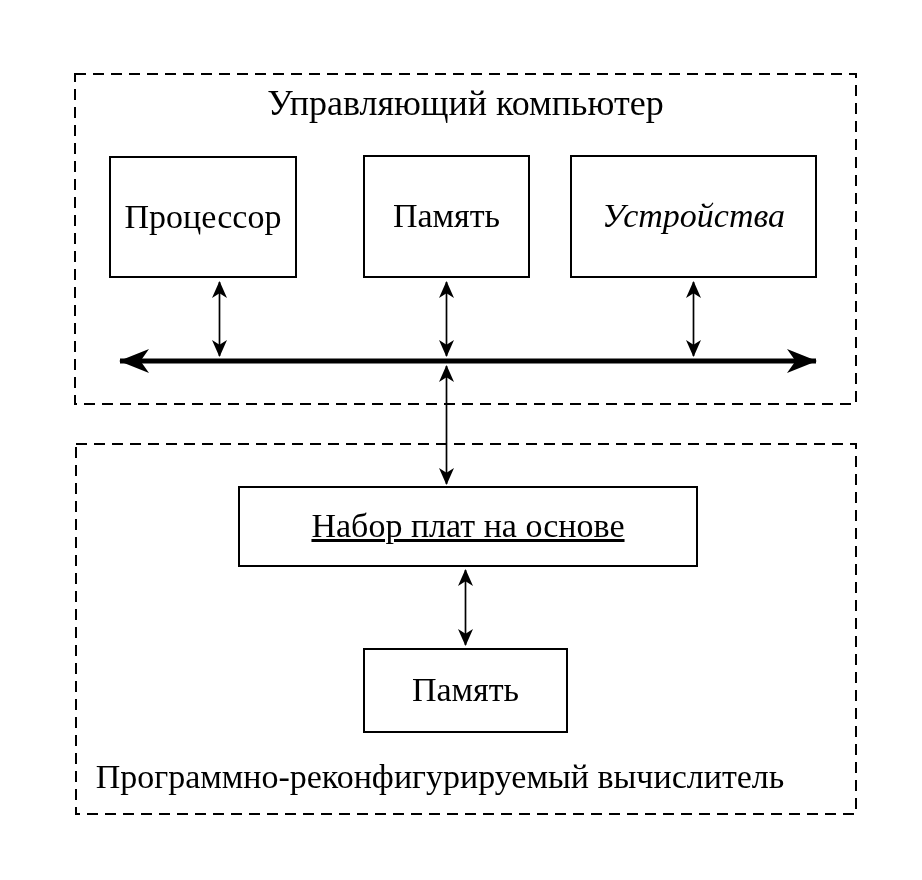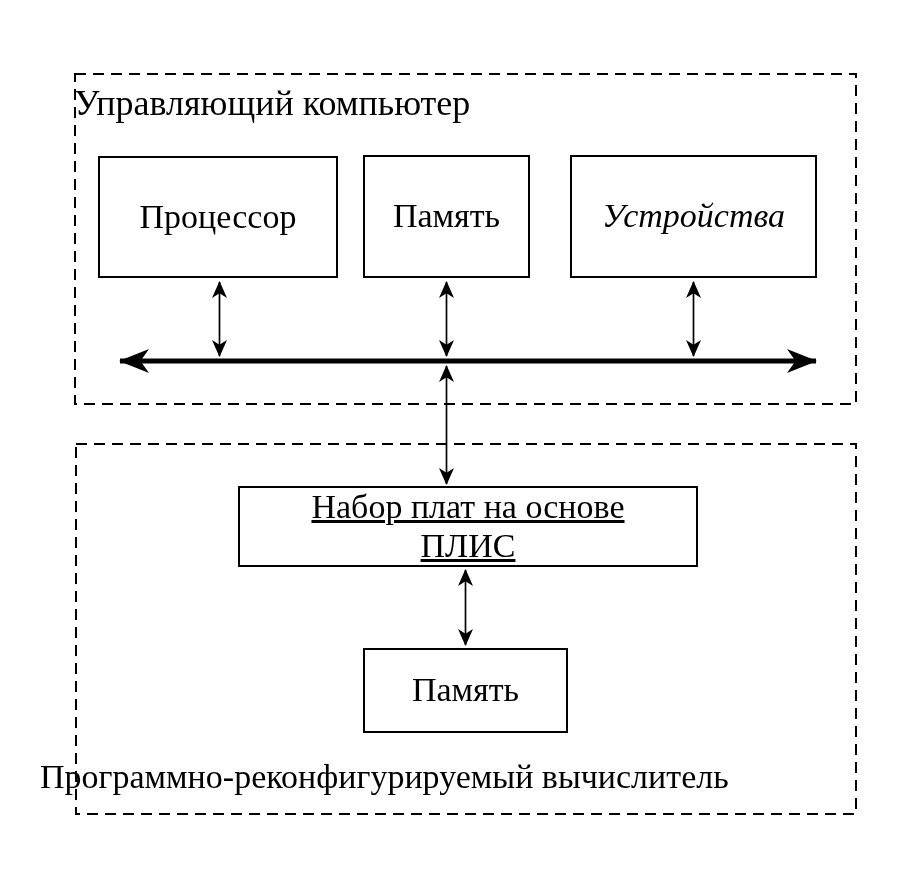--- a/index.html
+++ b/index.html
@@ -31,28 +31,28 @@
     display: flex;
     align-items: center;
     justify-content: center;
     text-align: center;
     font-size: 34px;
     line-height: 1.3;
   }
   .node-box .line {
     display: block;
   }
-  .box-processor   { left: 98px; top: 156px; width: 240px; height: 122px; }
+  .box-processor   { left: 109px; top: 156px; width: 188px; height: 122px; }
   .box-memory-top  { left: 363px; top: 155px; width: 167px; height: 123px; }
   .box-io          { left: 570px; top: 155px; width: 247px; height: 123px; line-height: 1.32; font-style: italic; }
   .box-fpga        { left: 238px; top: 486px; width: 460px; height: 81px; line-height: 1.14; text-decoration: underline; }
   .box-memory-bot  { left: 363px; top: 648px; width: 205px; height: 85px; }
   .group-title {
     position: absolute;
-    text-align: left;
+    text-align: center;
     white-space: nowrap;
   }
   .title-top {
     left: 74px;
     top: 82px;
     width: 783px;
     font-size: 36px;
   }
   .title-bottom {
     left: 40px;
@@ -104,21 +104,20 @@
 
   <div class="node-box box-io">
     <span>
       <span class="line">Устройства</span>
     </span>
   </div>
 
   <div class="node-box box-fpga">
     <span>
       <span class="line">Набор плат на основе</span>
-      <span class="line">ПЛИС</span>
     </span>
   </div>
 
   <div class="node-box box-memory-bot">
     <span class="line">Память</span>
   </div>
 
 </div>
 
 </body></html>

